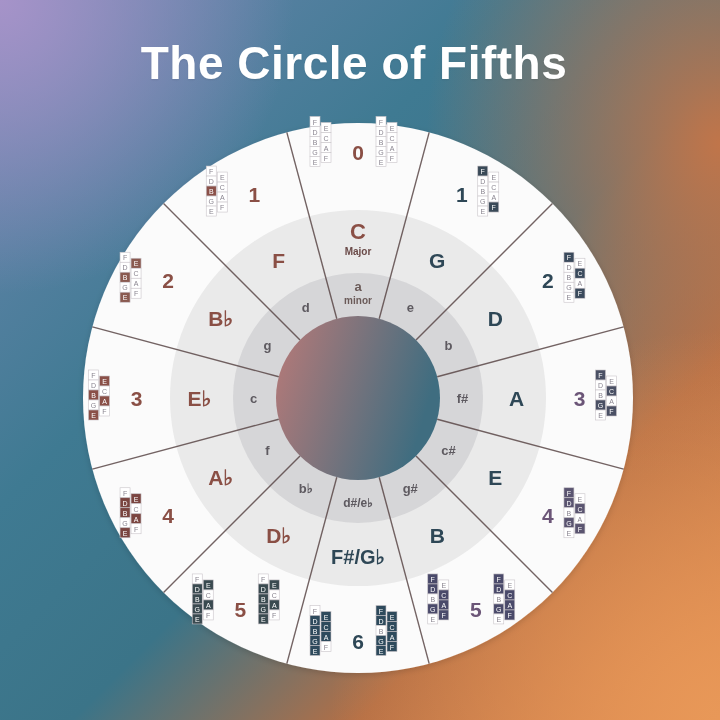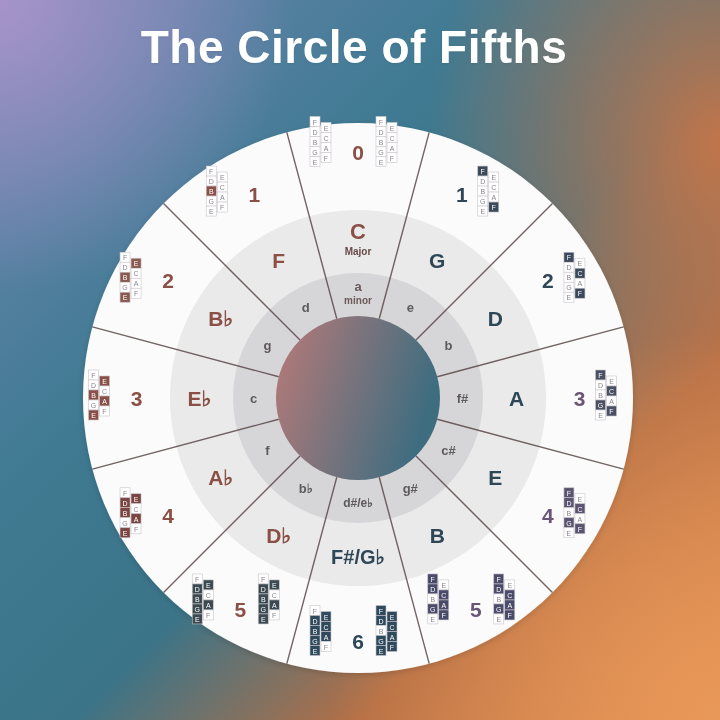--- a/index.html
+++ b/index.html
@@ -6,21 +6,21 @@
   body {
     width: 720px; height: 720px; overflow: hidden; position: relative;
     background:
       radial-gradient(ellipse 420px 420px at 0% 0%, #a693c9 0%, rgba(166,147,201,0) 70%),
       radial-gradient(ellipse 520px 520px at 100% 100%, #e89858 0%, rgba(232,152,88,0) 75%),
       radial-gradient(ellipse 420px 500px at 100% 20%, #c0754a 0%, rgba(192,117,74,0) 70%),
       linear-gradient(135deg, #6d86b0 0%, #3f7a92 35%, #3b7488 55%, #b56f45 75%, #e08a4f 100%);
     font-family: "Liberation Sans", sans-serif;
   }
   .title {
-    position: absolute; left: 0; top: 20px; width: 708px; text-align: center;
+    position: absolute; left: 0; top: 36px; width: 708px; text-align: center;
     color: #ffffff; font-weight: bold; font-size: 46px; letter-spacing: 0.5px;
     font-family: "Liberation Sans", sans-serif;
     text-shadow: 0 1px 2px rgba(0,0,0,0.08);
   }
   #wheel { position: absolute; left: 0; top: 0; }
   svg text { font-family: "Liberation Sans", sans-serif; }
 </style>
 </head>
 <body>
 

